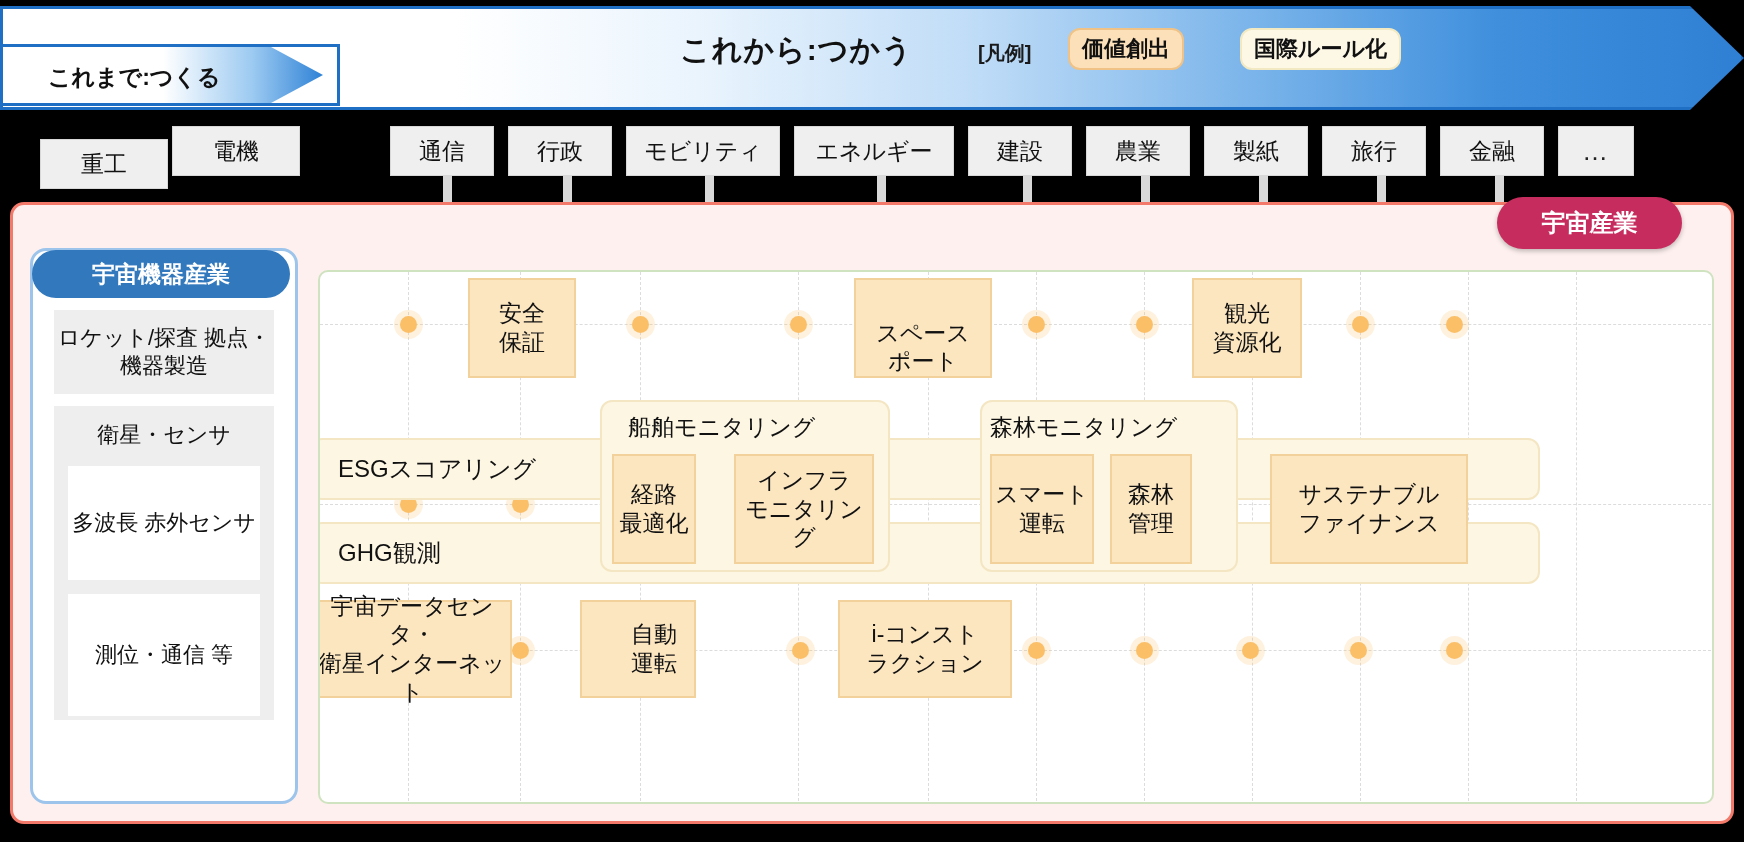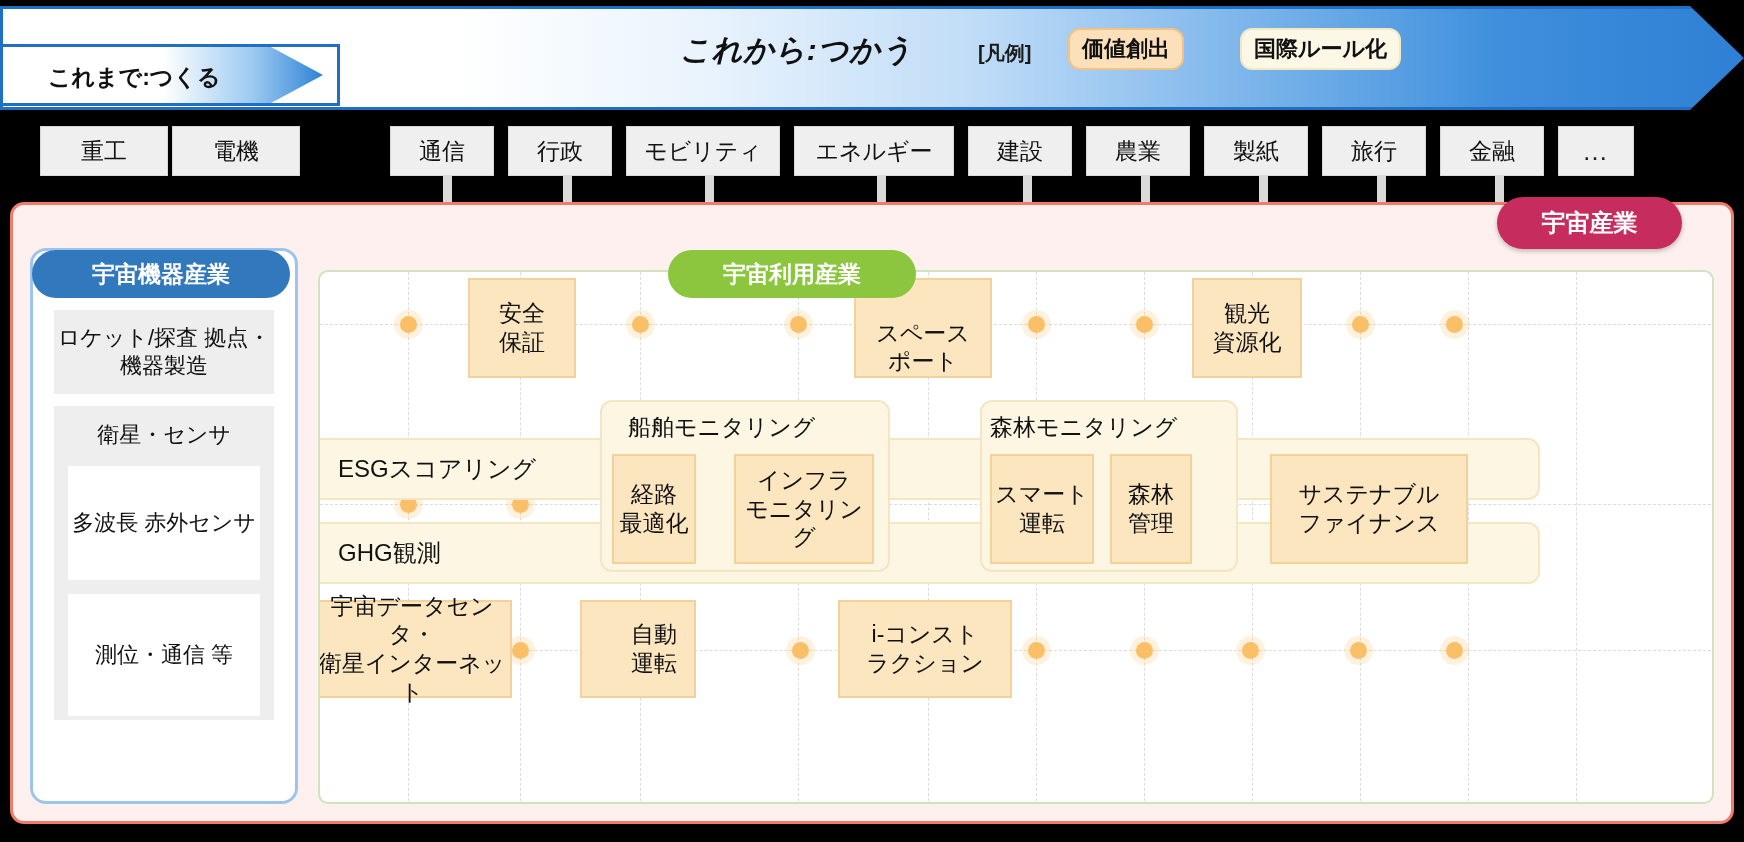--- a/index.html
+++ b/index.html
@@ -30,21 +30,20 @@
         #ffffff 0%, #ffffff 26%, #eaf4fd 40%,
         #bfdcf7 56%, #7ab4ea 72%, #3f8fdd 86%, #2f7fd4 100%);
     border: 3px solid #1f6fc4;
     clip-path: polygon(0 0, 1690px 0, 1744px 52px, 1690px 104px, 0 104px);
   }
   .banner-title {
     position: absolute;
     left: 680px; top: 30px;
     font-size: 30px; font-weight: bold; color: #111111;
     letter-spacing: 1px;
-    font-style: italic;
   }
   .legend-label {
     position: absolute;
     left: 978px; top: 40px;
     font-size: 20px; font-weight: bold; color: #1a1a1a;
   }
   .legend-chip {
     position: absolute;
     top: 28px;
     height: 42px;
@@ -260,21 +259,21 @@
   <div class="banner-title">これから:つかう</div>
   <div class="legend-label">[凡例]</div>
   <div class="legend-chip value">価値創出</div>
   <div class="legend-chip rule">国際ルール化</div>
 
   <div class="left-tab-outer"></div>
   <div class="left-tab-arrow"></div>
   <div class="left-tab-text">これまで:つくる</div>
 
   <div id="tabs-layer">
-      <div class="tab" style="left: 40px; width: 128px;">
+      <div class="tab" style="left: 40px; width: 128px; margin-top: 13px;">
         <span>重工</span>
       </div>
       <div class="tab" style="left: 172px; width: 128px;">
         <span>電機</span>
       </div>
       <div class="tab" style="left: 390px; width: 104px;">
         <span>通信</span>
       </div>
       <div class="tab" style="left: 508px; width: 104px;">
         <span>行政</span>
@@ -389,15 +388,14 @@
         <div class="card" style="left: 950px; top: 182px; width: 198px; height: 110px; z-index: 14;"><span style="white-space: pre-line;">サステナブル
 ファイナンス</span></div>
         <div class="card" style="left: -8px; top: 328px; width: 200px; height: 98px;"><span style="white-space: pre-line;">宇宙データセンタ・
 衛星インターネット</span></div>
         <div class="card" style="left: 260px; top: 328px; width: 116px; height: 98px; padding-left: 32px;"><span style="white-space: pre-line;">自動
 運転</span></div>
         <div class="card" style="left: 518px; top: 328px; width: 174px; height: 98px;"><span style="white-space: pre-line;">i-コンスト
 ラクション</span></div>
       </div>
   </div>
-  <div class="badge-usage">宇宙利用産業</div>
 
 </div>
 
 </body></html>

